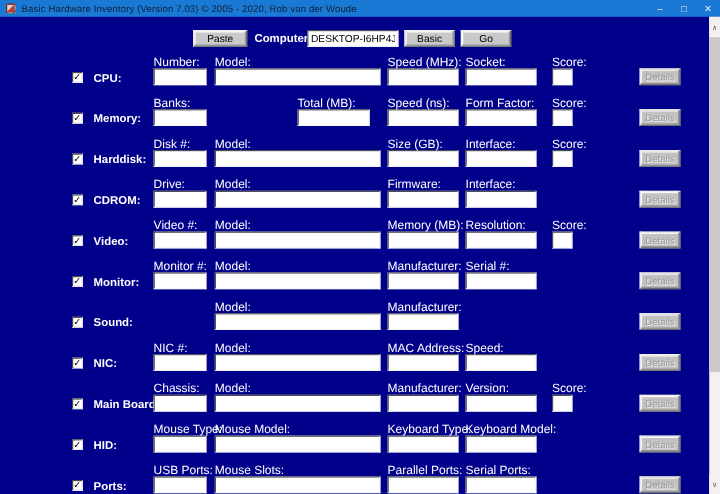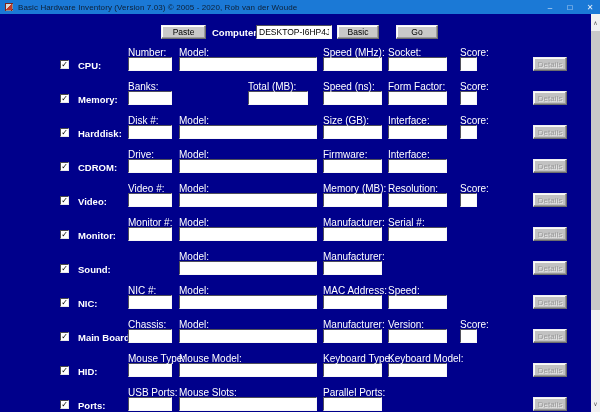--- a/index.html
+++ b/index.html
@@ -58,21 +58,21 @@
       <span class="winbtn">✕</span>
     </span>
   </div>
 
   <div class="content">
 
     <button class="tbtn" style="left:161px;width:45px">Paste</button>
     <span class="computerlabel">Computer:</span>
     <input class="computerinput" value="DESKTOP-I6HP4JS" style="">
     <button class="tbtn" style="left:337px;width:42px">Basic</button>
-    <button class="tbtn" style="left:396px;width:42px">Go</button>
+    <button class="tbtn" style="left:384px;width:42px">Go</button>
 
     <div class="row" style="top:33px">
       <span class="checkbox">✓</span>
       <span class="rowlabel">CPU:</span>
       <div class="field c1">
           <span class="flabel">Number:</span>
           <input style="">
         </div>
       <div class="field c2">
           <span class="flabel">Model:</span>
@@ -305,20 +305,24 @@
       <div class="field c1">
           <span class="flabel">USB Ports:</span>
           <input style="">
         </div>
       <div class="field c2">
           <span class="flabel">Mouse Slots:</span>
           <input style="">
         </div>
       <div class="field c3">
           <span class="flabel">Parallel Ports:</span>
+          <input style="">
+        </div>
+      <div class="field c4">
+          <span class="flabel">Serial Ports:</span>
           <input style="">
         </div>
       <button class="detailsbtn" disabled="">Details</button>
     </div>
 
     <div class="scrollbar">
       <div class="sbarrow sbup">∧</div>
       <div class="sbthumb"></div>
       <div class="sbarrow sbdown">∨</div>
     </div>

